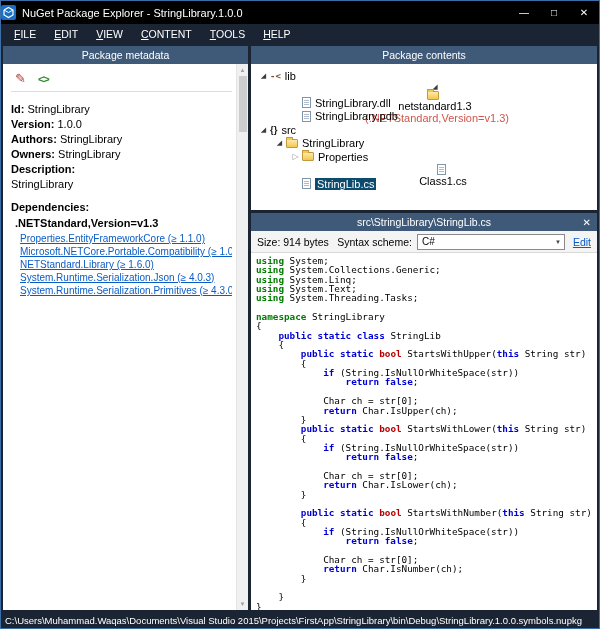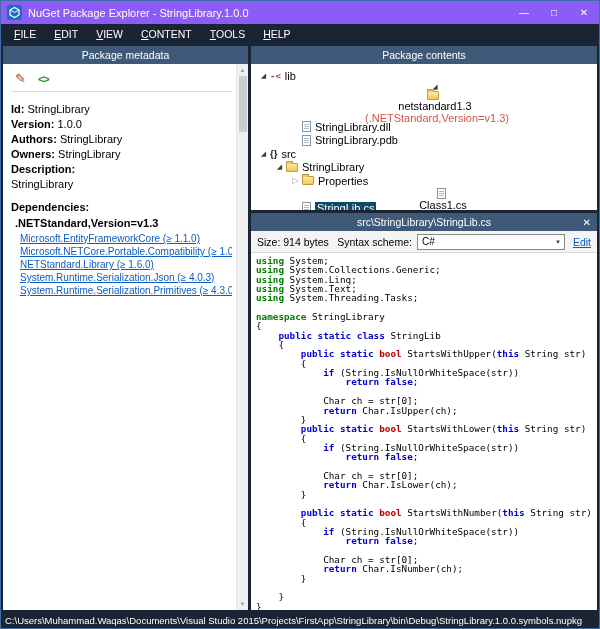--- a/index.html
+++ b/index.html
@@ -6,21 +6,21 @@
   body { margin: 0; font-family: "Liberation Sans", sans-serif; background: #555; }
 
   .window {
     width: 600px; height: 629px;
     display: flex; flex-direction: column;
     background: #1b2433;
     border: 1px solid #3c6ea8;
   }
 
   
-  .titlebar { height: 23px; background: #8b5cf6; color: #fff; display: flex; align-items: center; padding-left: 6px; flex: 0 0 auto; }
+  .titlebar { height: 23px; background: #000000; color: #fff; display: flex; align-items: center; flex: 0 0 auto; }
   .app-icon { width: 15px; height: 15px; margin-right: 6px; flex: 0 0 auto; }
   .title-text { font-size: 11px; flex: 1; white-space: nowrap; overflow: hidden; }
   .win-controls { display: flex; height: 100%; }
   .win-btn { width: 30px; display: flex; align-items: center; justify-content: center; font-size: 10px; color: #fff; cursor: default; }
 
   
   .menubar { height: 20px; background: #1b2433; display: flex; align-items: center; padding-left: 4px; flex: 0 0 auto; }
   .menu-item { color: #fff; font-size: 10.5px; padding: 0 9px; cursor: default; }
   .menu-item .acc { text-decoration: underline; }
 
@@ -127,21 +127,21 @@
           </div>
         <div class="meta-row">
           <span class="meta-label">Description:</span>
         </div>
         <div class="desc-value">StringLibrary</div>
         <div class="meta-row deps">
           <span class="meta-label">Dependencies:</span>
         </div>
         <div class="framework">.NETStandard,Version=v1.3</div>
         <div>
-            <a class="dep-link">Microsoft.EntityFrameworkCore (≥ 1.1.0)</a>
+            <a class="dep-link">Properties.EntityFrameworkCore (≥ 1.1.0)</a>
             <a class="dep-link">Microsoft.NETCore.Portable.Compatibility (≥ 1.0.1)</a>
             <a class="dep-link">NETStandard.Library (≥ 1.6.0)</a>
             <a class="dep-link">System.Runtime.Serialization.Json (≥ 4.0.3)</a>
             <a class="dep-link">System.Runtime.Serialization.Primitives (≥ 4.3.0)</a>
           </div>
         <div class="meta-scrollbar">
           <span class="sb-arrow">▲</span>
           <div class="sb-thumb"></div>
           <div class="sb-space"></div>
           <span class="sb-arrow">▼</span>
@@ -158,21 +158,21 @@
               <span class="expander expanded">◢</span>
               <span class="ticon lib">-&lt;</span>
               <span class="tlabel">lib</span>
             </div>
             <div class="tree-row" style="padding-left: 16px; flex-direction: column;">
               <span class="expander expanded">◢</span>
               <span class="ticon folder"></span>
               <span class="tlabel">netstandard1.3</span>
               <span class="tsuffix">(.NETStandard,Version=v1.3)</span>
             </div>
-            <div class="tree-row" style="padding-left: 32px; margin-top: 24px;">
+            <div class="tree-row" style="padding-left: 32px;">
               <span class="expander none"></span>
               <span class="ticon file"></span>
               <span class="tlabel">StringLibrary.dll</span>
             </div>
             <div class="tree-row" style="padding-left: 32px;">
               <span class="expander none"></span>
               <span class="ticon file"></span>
               <span class="tlabel">StringLibrary.pdb</span>
             </div>
             <div class="tree-row" style="padding-left: 0px;">

